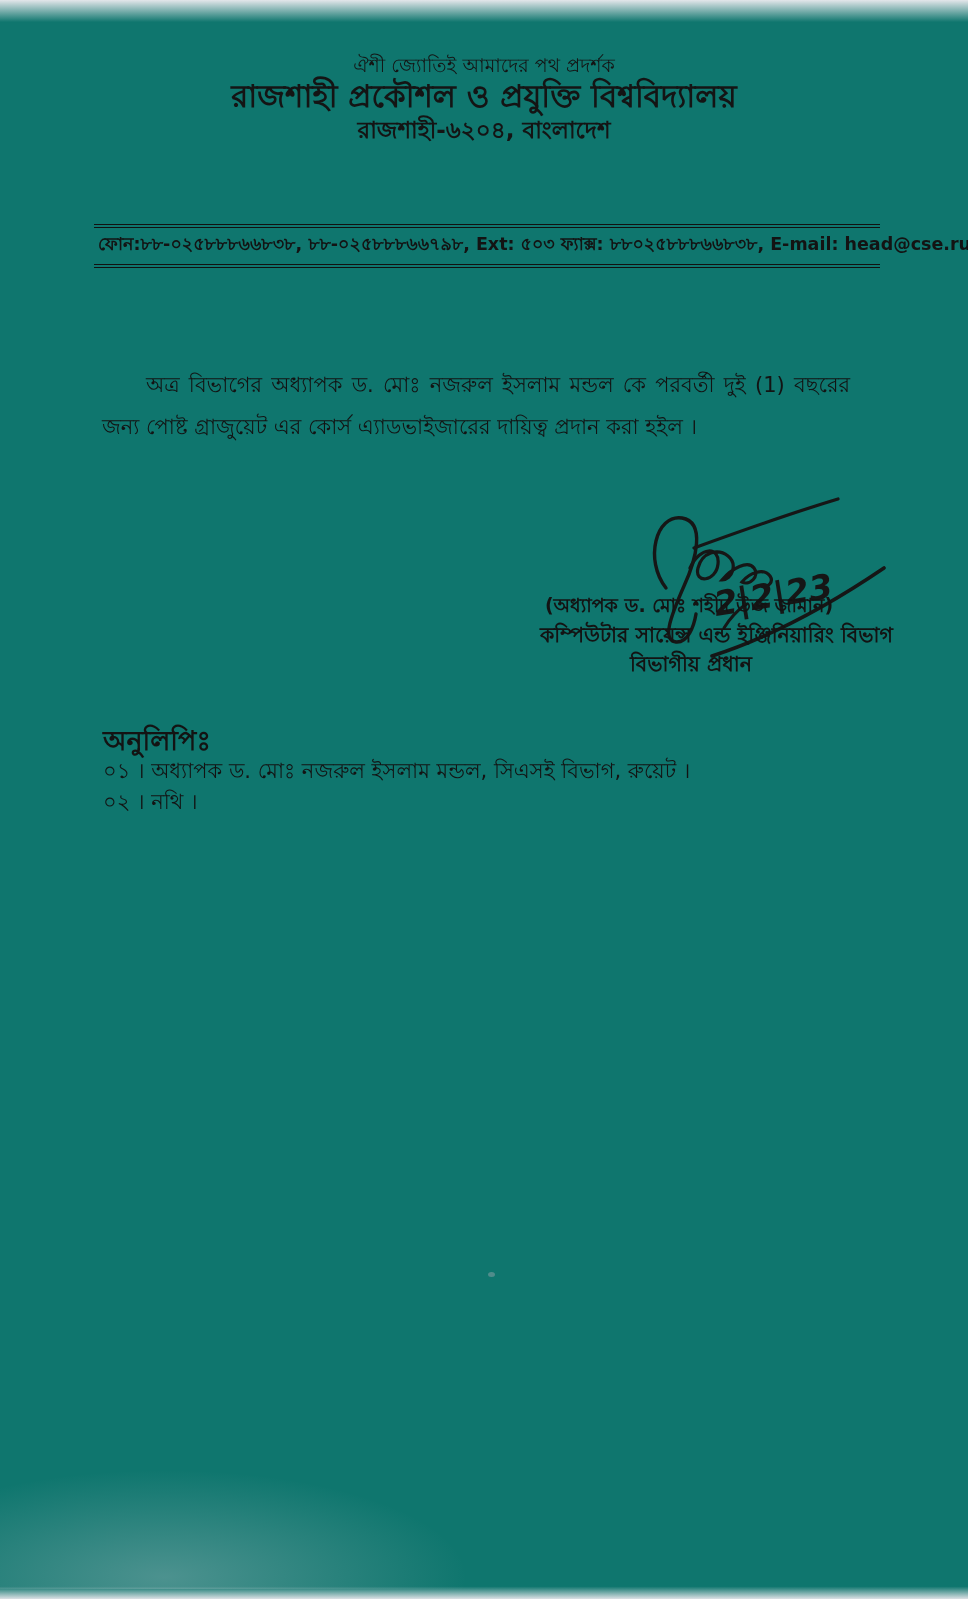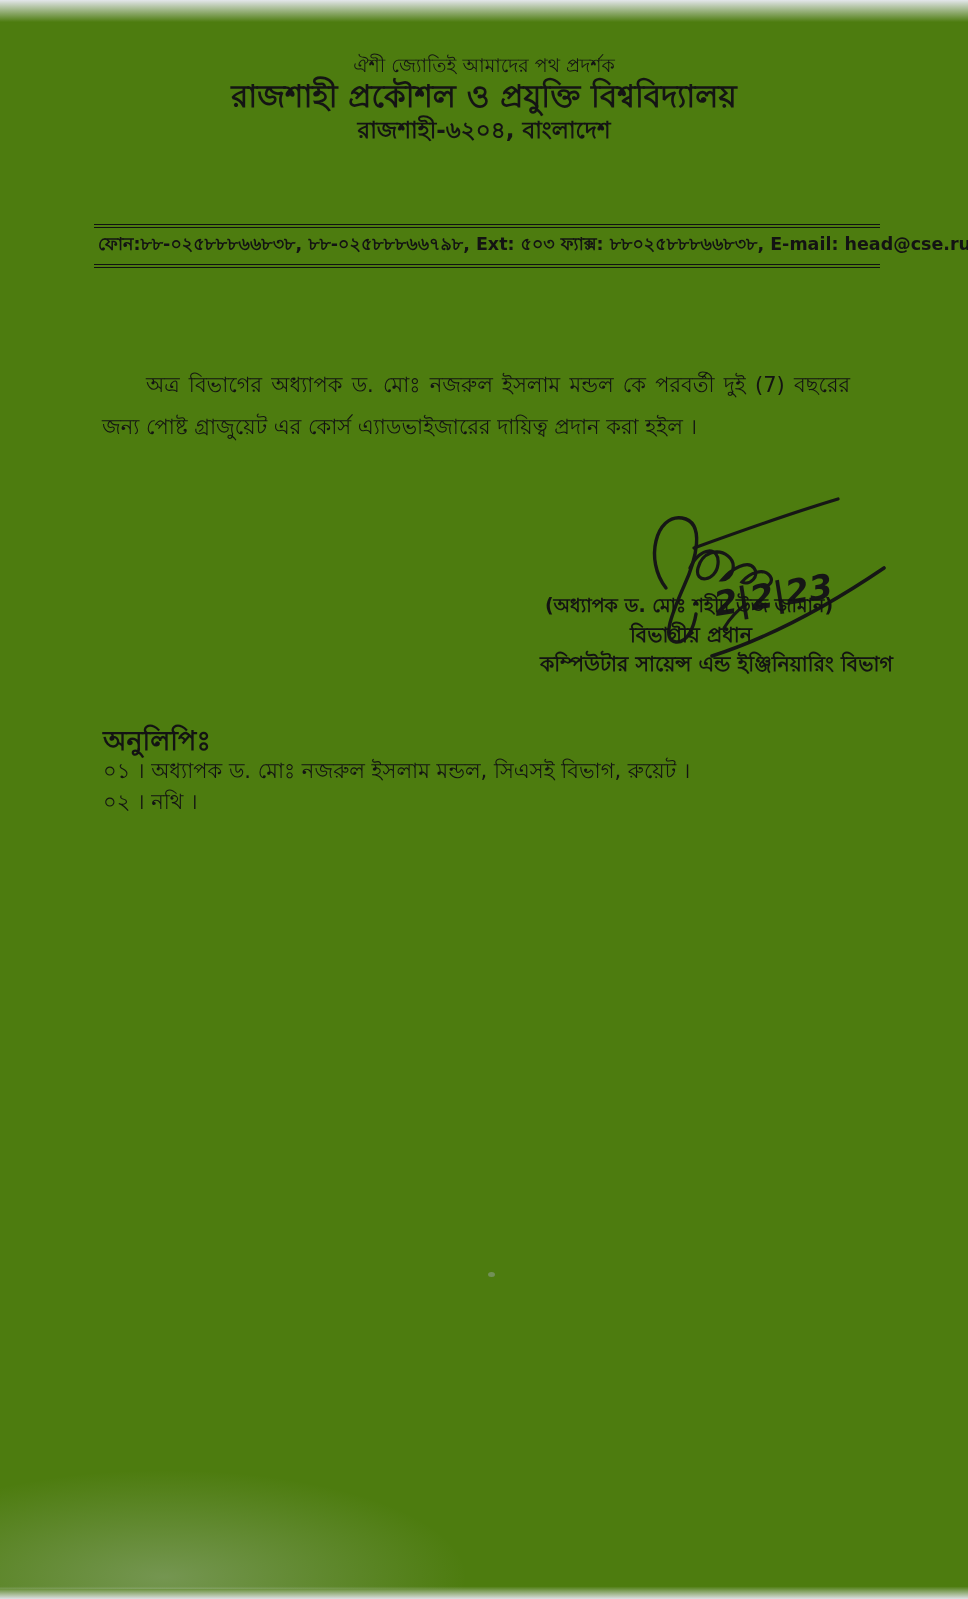--- a/index.html
+++ b/index.html
@@ -4,21 +4,21 @@
 <style>
   * { margin: 0; padding: 0; box-sizing: border-box; }
   html, body { background: #ffffff; }
   body { font-family: "DejaVu Sans", "Liberation Sans", sans-serif; color: #111; }
 
   .page {
     position: relative;
     width: 968px;
     height: 1599px;
     margin: 0 auto;
-    background: #4d7c0f;
+    background: #0f766e;
     overflow: hidden;
   }
 
   
   .scan-shadow-top {
     position: absolute; top: 0; left: 0; width: 100%; height: 26px;
     background: linear-gradient(to bottom, #e3e6ea 0%, rgba(255,255,255,0) 85%);
   }
   .scan-shadow-bottom {
     position: absolute; bottom: 0; left: 0; width: 100%; height: 14px;
@@ -106,21 +106,21 @@
     <div class="lh-motto">ঐশী জ্যোতিই আমাদের পথ প্রদর্শক</div>
     <div class="lh-univ">রাজশাহী প্রকৌশল ও প্রযুক্তি বিশ্ববিদ্যালয়</div>
     <div class="lh-addr">রাজশাহী-৬২০৪, বাংলাদেশ</div>
   </div>
 
   <div class="contact-strip">
     <div class="contact-line">ফোন:৮৮-০২৫৮৮৮৬৬৮৩৮, ৮৮-০২৫৮৮৮৬৬৭৯৮, Ext: ৫০৩ ফ্যাক্স: ৮৮০২৫৮৮৮৬৬৮৩৮, E-mail: head@cse.ruet.ac.bd</div>
   </div>
 
 
-  <p class="order-body">অত্র বিভাগের অধ্যাপক  ড. মোঃ নজরুল ইসলাম মন্ডল কে পরবর্তী দুই (7) বছরের জন্য পোষ্ট গ্রাজুয়েট এর কোর্স এ্যাডভাইজারের দায়িত্ব প্রদান করা হইল ।</p>
+  <p class="order-body">অত্র বিভাগের অধ্যাপক  ড. মোঃ নজরুল ইসলাম মন্ডল কে পরবর্তী দুই (1) বছরের জন্য পোষ্ট গ্রাজুয়েট এর কোর্স এ্যাডভাইজারের দায়িত্ব প্রদান করা হইল ।</p>
 
   <div class="signature-wrap">
     <svg width="262" height="182" viewBox="0 0 262 182">
       <g fill="none" stroke="#161616" stroke-linecap="round">
 
         <path d="M38 100 C16 72 28 26 54 30 C78 34 68 72 56 98 C42 130 34 152 48 154 C60 155 66 138 68 126" stroke-width="3.4"></path>
 
         <path d="M62 80 C72 58 92 58 90 76 C88 94 66 96 70 80 C74 64 90 60 100 68 C110 76 104 92 94 92 C104 80 120 72 126 80 C132 88 122 98 114 94 C122 84 136 80 142 88 C146 94 140 100 134 98" stroke-width="3.2"></path>
 
         <path d="M66 60 C110 44 160 26 210 11" stroke-width="3.2"></path>
@@ -128,22 +128,22 @@
         <path d="M96 140 C102 130 110 122 118 116" stroke-width="3"></path>
 
         <path d="M84 168 C140 150 200 118 256 80" stroke-width="3.6"></path>
       </g>
       <text x="88" y="128" transform="rotate(-9 88 128)" font-size="34" font-style="italic" font-weight="600" font-family="DejaVu Sans, sans-serif" fill="#161616">2|2|23</text>
     </svg>
   </div>
 
   <div class="signatory">
     <div class="sg-name">(অধ্যাপক  ড. মোঃ শহীদ উজ জামান)</div>
+    <div class="sg-line">কম্পিউটার সায়েন্স এন্ড ইঞ্জিনিয়ারিং বিভাগ</div>
     <div class="sg-line">বিভাগীয় প্রধান</div>
-    <div class="sg-line">কম্পিউটার সায়েন্স এন্ড ইঞ্জিনিয়ারিং বিভাগ</div>
   </div>
 
   <div class="distribution">
     <div class="dist-head">অনুলিপিঃ</div>
     <div class="dist-item">০১ । অধ্যাপক  ড. মোঃ নজরুল ইসলাম মন্ডল, সিএসই বিভাগ, রুয়েট ।</div>
     <div class="dist-item">০২ । নথি ।</div>
   </div>
 
 </div>
 

